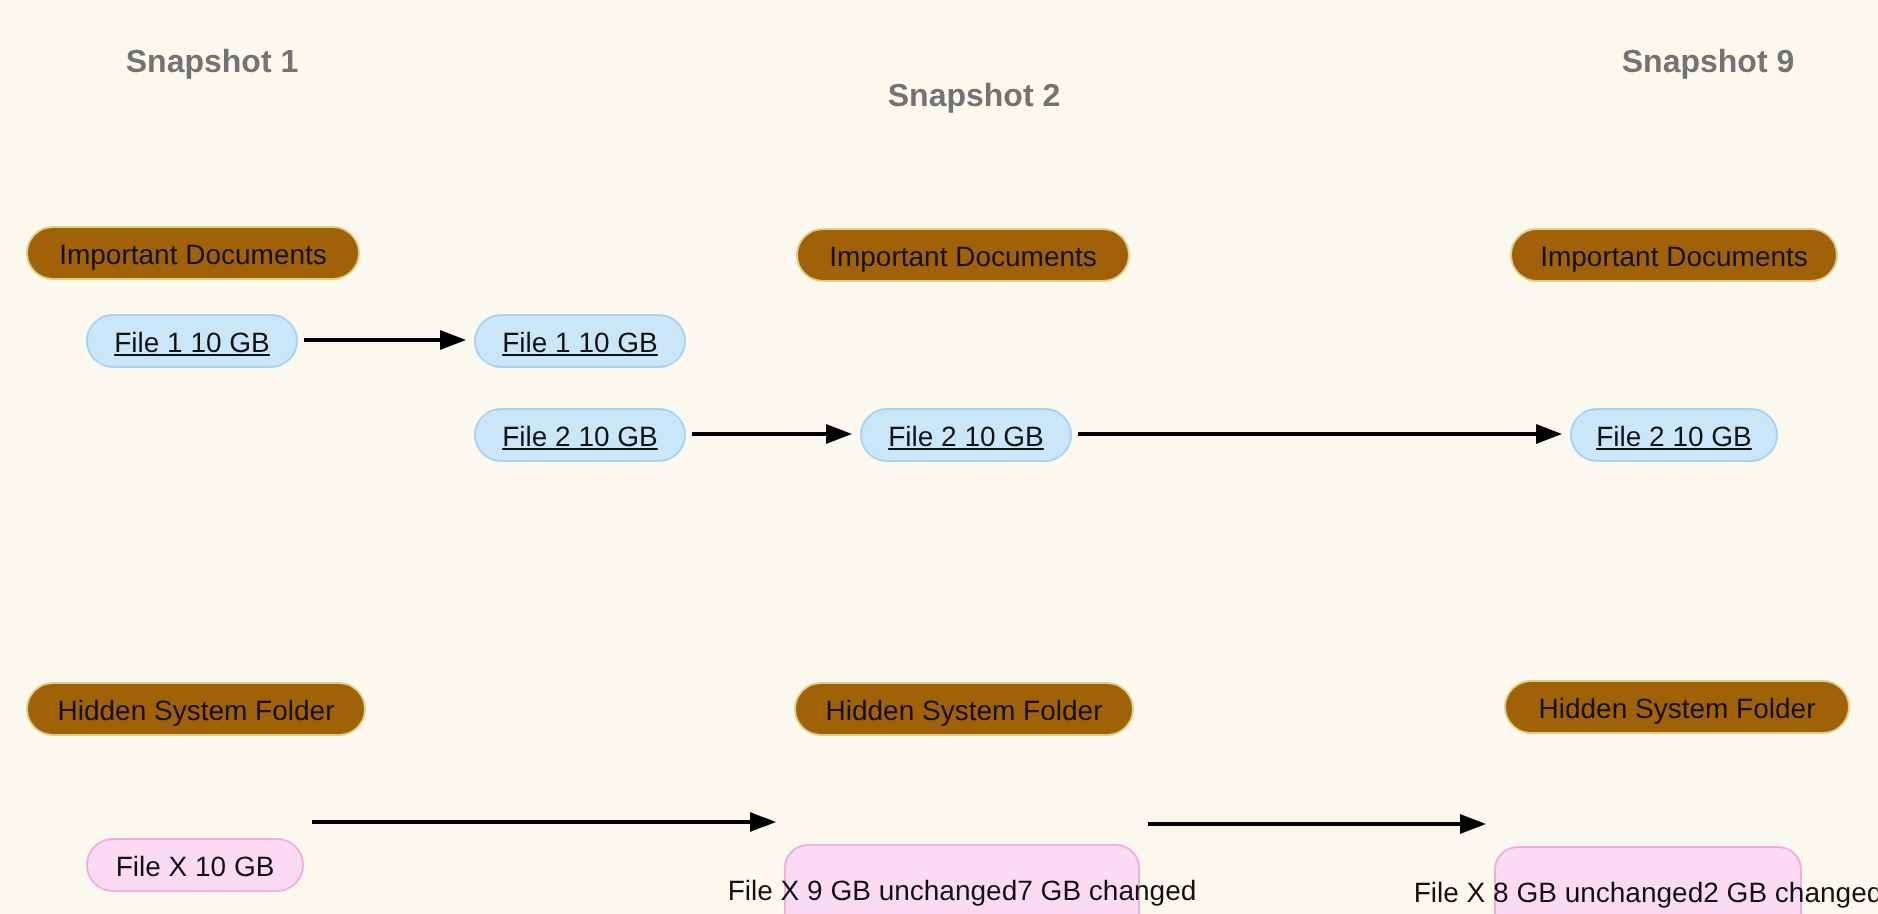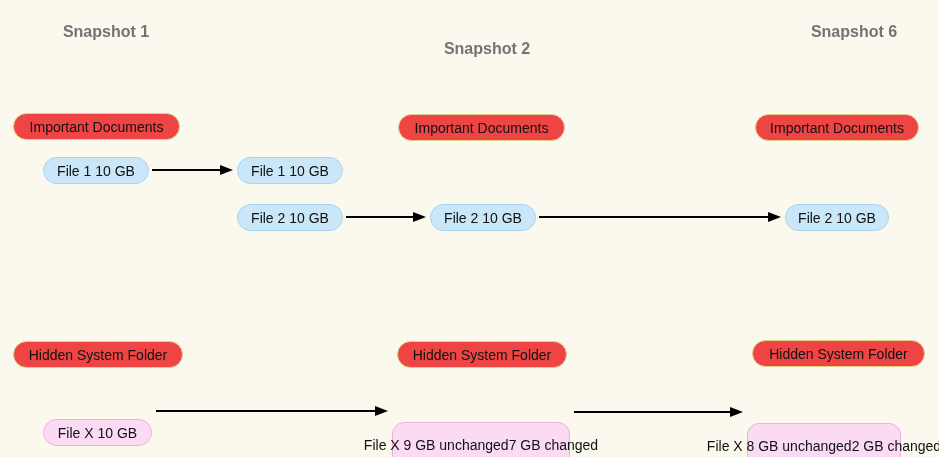--- a/index.html
+++ b/index.html
@@ -26,22 +26,22 @@
     height: 27px;
     display: flex;
     align-items: center;
     justify-content: center;
     text-align: center;
     white-space: nowrap;
     font-size: 14px;
     border-radius: 13.5px;
     border: 1px solid;
   }
-  .folder { background: #ef4444; border-color: #DFD088; text-align: right; }
-  .blue   { background: #C9E7F9; border-color: #A6D4F0; }
+  .folder { background: #a16207; border-color: #DFD088; text-align: right; }
+  .blue   { background: #C9E7F9; border-color: #A6D4F0; text-decoration: underline; }
   .pink   { background: #FBDBF4; border-color: #F0AEDE; }
   .two-line {
     height: 47px;
     border-radius: 12px;
     line-height: 19px;
     margin-top: 34px;
   }
   .arrow { position: absolute; height: 12px; }
   .arrow::before {
     content: "";
@@ -83,21 +83,21 @@
   .a4 { left: 156px; top: 405px; width: 232px; }
   .a5 { left: 574px; top: 406px; width: 169px; }
 </style>
 </head>
 <body>
 
 <div class="canvas">
 
   <div class="hdr h1">Snapshot 1</div>
   <div class="hdr h2">Snapshot 2</div>
-  <div class="hdr h3">Snapshot 6</div>
+  <div class="hdr h3">Snapshot 9</div>
 
   <div class="pill folder id1">Important Documents</div>
   <div class="pill folder id2">Important Documents</div>
   <div class="pill folder id3">Important Documents</div>
 
   <div class="pill blue f1a">File 1 10 GB</div>
   <div class="pill blue f1b">File 1 10 GB</div>
 
   <div class="pill blue f2a">File 2 10 GB</div>
   <div class="pill blue f2b">File 2 10 GB</div>

